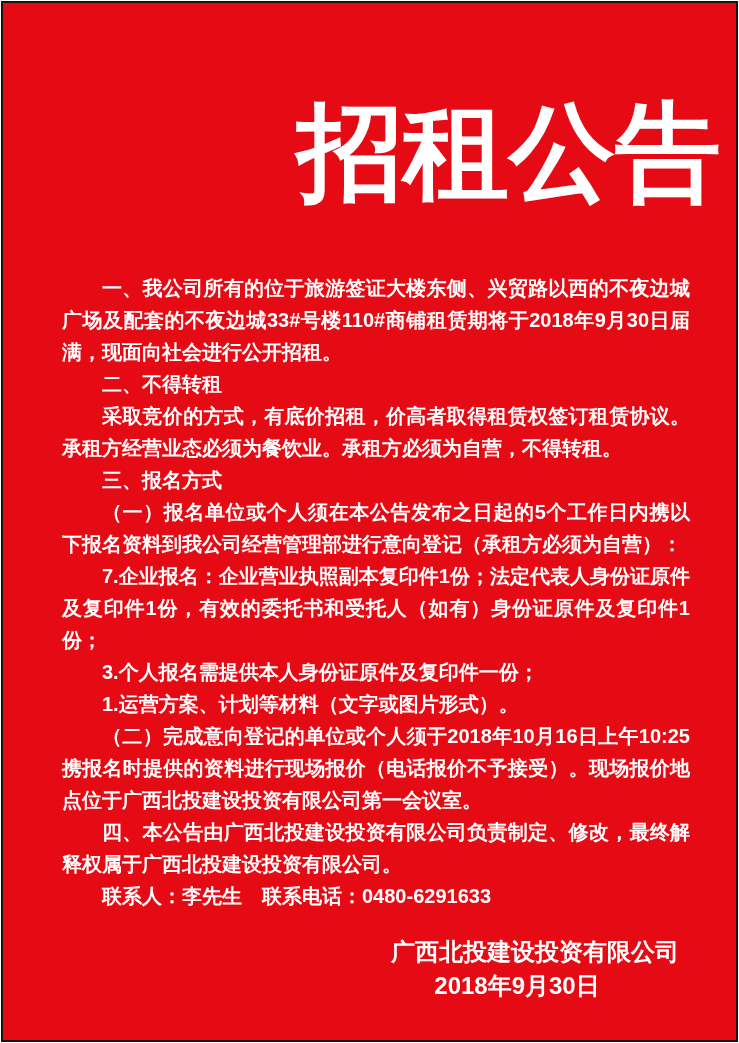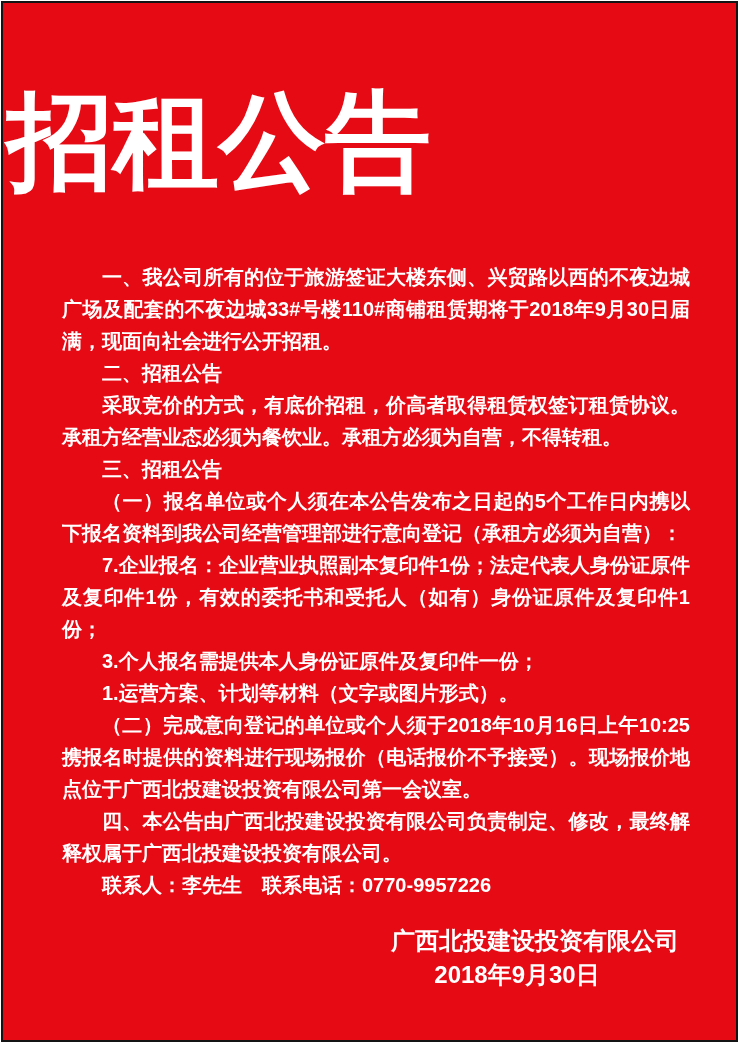--- a/index.html
+++ b/index.html
@@ -16,24 +16,24 @@
     height: 1041px;
     margin: 1px;
     border: 2px solid var(--border, #141414);
     background: var(--background, #e60a15);
     color: var(--text, #ffffff);
     font-family: "Liberation Sans", sans-serif;
     position: relative;
     overflow: hidden;
   }
   .title {
-    margin: 4px;
+    margin: 15px;
     padding-top: 62px;
     height: 148px;
-    text-align: left;
+    text-align: right;
     font-family: "Liberation Serif", serif;
     font-weight: bold;
     font-size: 106px;
     line-height: 148px;
     letter-spacing: 0px;
     white-space: nowrap;
   }
   .content {
     margin: 44px 46px 0 59px;
     font-size: 20px;
@@ -58,30 +58,30 @@
 </style>
 </head>
 <body>
 
 <div class="poster">
 
   <h1 class="title">招租公告</h1>
 
   <div class="content">
     <p>一、我公司所有的位于旅游签证大楼东侧、兴贸路以西的不夜边城广场及配套的不夜边城33#号楼110#商铺租赁期将于2018年9月30日届满，现面向社会进行公开招租。</p>
-    <p>二、招租公告</p>
+    <p>二、不得转租</p>
     <p>采取竞价的方式，有底价招租，价高者取得租赁权签订租赁协议。承租方经营业态必须为餐饮业。承租方必须为自营，不得转租。</p>
-    <p>三、招租公告</p>
+    <p>三、报名方式</p>
     <p>（一）报名单位或个人须在本公告发布之日起的5个工作日内携以下报名资料到我公司经营管理部进行意向登记（承租方必须为自营）：</p>
     <p>7.企业报名：企业营业执照副本复印件1份；法定代表人身份证原件及复印件1份，有效的委托书和受托人（如有）身份证原件及复印件1份；</p>
     <p>3.个人报名需提供本人身份证原件及复印件一份；</p>
     <p>1.运营方案、计划等材料（文字或图片形式）。</p>
     <p>（二）完成意向登记的单位或个人须于2018年10月16日上午10:25携报名时提供的资料进行现场报价（电话报价不予接受）。现场报价地点位于广西北投建设投资有限公司第一会议室。</p>
     <p>四、本公告由广西北投建设投资有限公司负责制定、修改，最终解释权属于广西北投建设投资有限公司。</p>
-    <p>联系人：李先生　联系电话：0770-9957226</p>
+    <p>联系人：李先生　联系电话：0480-6291633</p>
   </div>
 
   <div class="signature">
     <div class="sig-company">广西北投建设投资有限公司</div>
     <div class="sig-date">2018年9月30日</div>
   </div>
 
 </div>
 
 </body></html>

